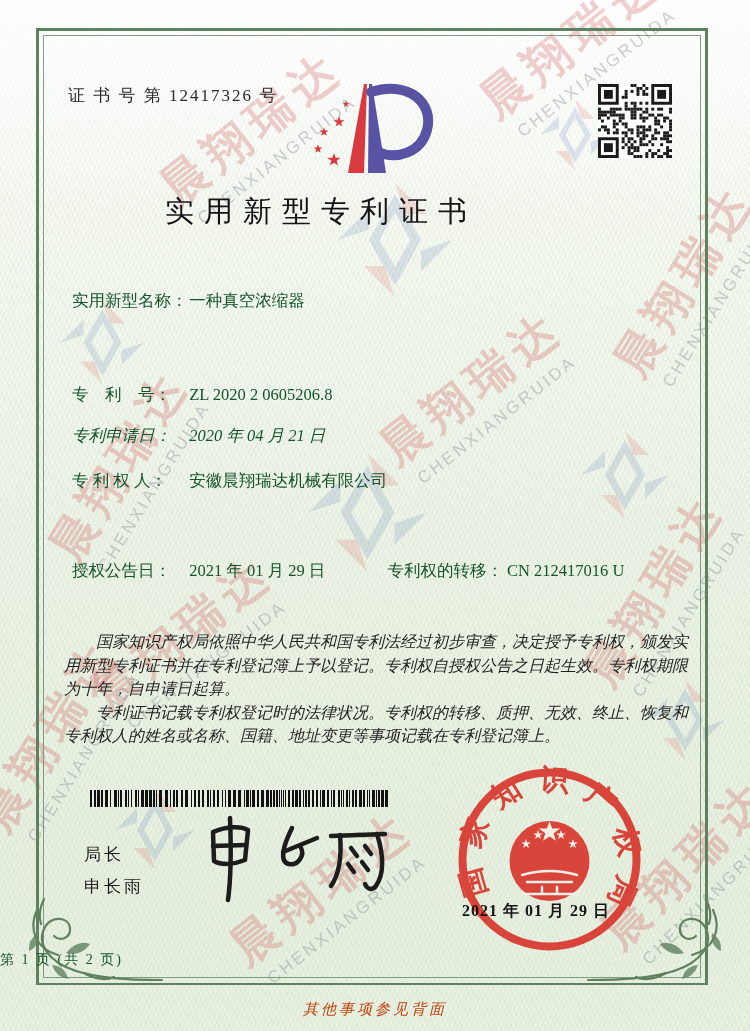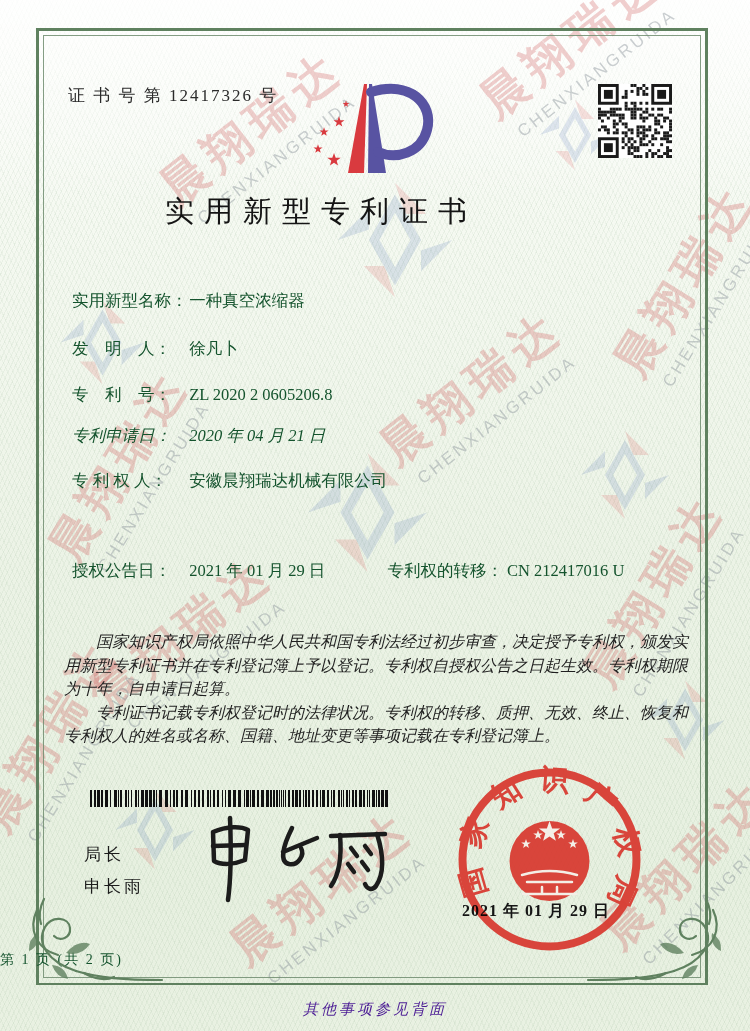--- a/index.html
+++ b/index.html
@@ -29,21 +29,21 @@
     letter-spacing:10px;color:#141414;}
   .frow{left:72px;font-size:16.5px;color:#14532d;white-space:nowrap;}
   .frow .lab{display:inline-block;width:113px;}
   .frow .lab2{display:inline-block;margin-left:58px;}
   .paras{left:64px;top:596px;width:628px;font-size:16px;line-height:23.5px;color:#1f1f1f;
     font-style:italic;margin-top:34px;}
   .paras p{margin:0;text-indent:2em;}
   .officer{left:84px;font-size:17px;letter-spacing:3px;color:#1c1c1c;}
   .seal-date{left:462px;top:901px;font-size:16px;font-weight:bold;letter-spacing:1px;color:#151515;}
   .page-info{left:0;top:951px;width:750px;text-align:left;font-size:14px;color:#14532d;letter-spacing:2px;}
-  .back-note{left:0;top:1000px;width:750px;text-align:center;font-size:15px;color:#4c1d95;
+  .back-note{left:0;top:1000px;width:750px;text-align:center;font-size:15px;color:#c2410c;
     letter-spacing:3px;font-style:italic;}
   .seal-wrap{left:452px;top:762px;width:195px;height:195px;z-index:3;mix-blend-mode:multiply;opacity:0.93;}
   svg{display:block;}
 </style>
 </head>
 <body>
 
 <div class="guilloche"></div>
 <div class="topwhite"></div>
 
@@ -375,24 +375,20 @@
         <rect x="5.92" y="59.2" width="8.879999999999999" height="8.879999999999999" fill="#1a1a1a"></rect>
       </svg>
     </div>
 
   <div class="abs title">实用新型专利证书</div>
 
   <div class="abs frow" style="top:290px;">
     <span class="lab">实用新型名称：</span>
     <span>一种真空浓缩器</span>
   </div>
-  <div class="abs frow" style="top:338px;">
-    <span class="lab">发　明　人：</span>
-    <span>徐凡卜</span>
-  </div>
   <div class="abs frow" style="top:384px;">
     <span class="lab">专　利　号：</span>
     <span>ZL 2020 2 0605206.8</span>
   </div>
   <div class="abs frow" style="top:425px;font-style:italic;">
     <span class="lab">专利申请日：</span>
     <span>2020 年 04 月 21 日</span>
   </div>
   <div class="abs frow" style="top:470px;">
     <span class="lab">专 利 权 人：</span>

